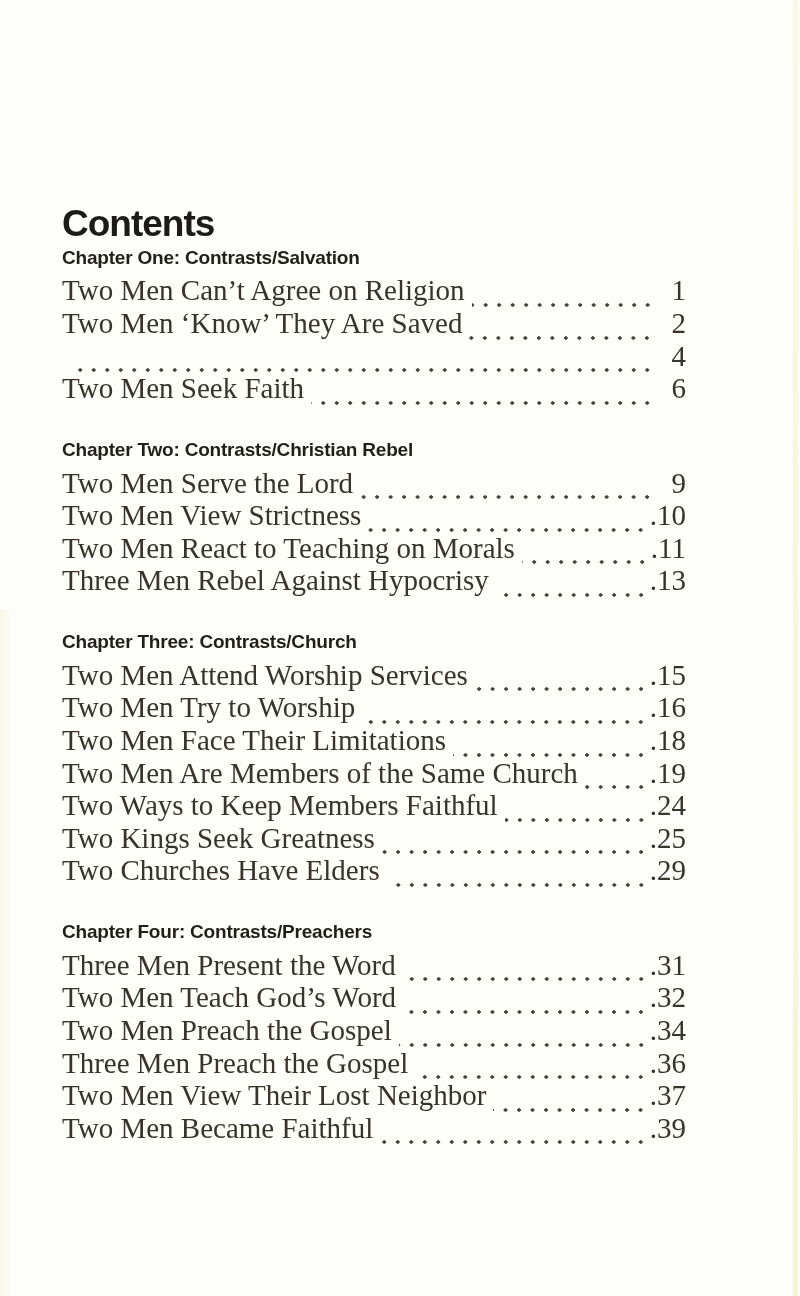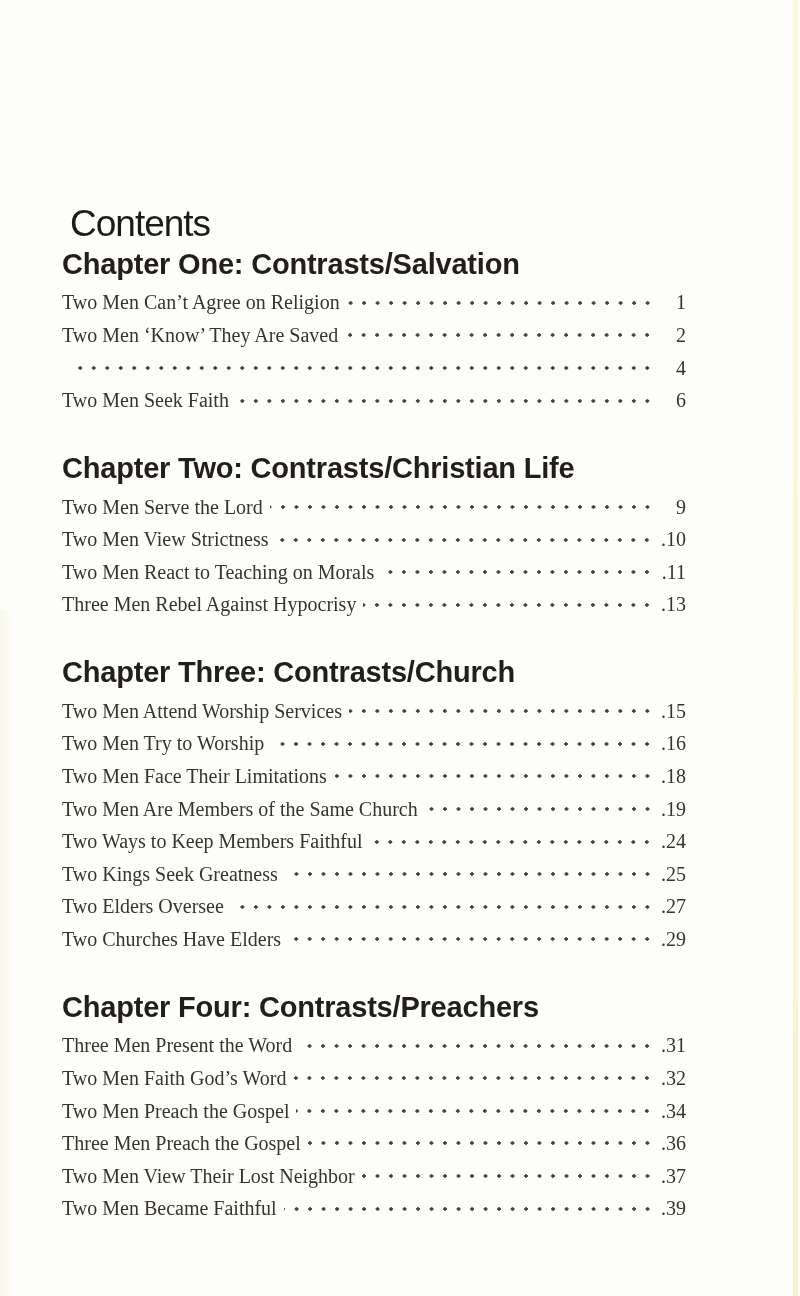--- a/index.html
+++ b/index.html
@@ -19,43 +19,43 @@
   .scan-edge-left {
     position:absolute; top:610px; left:0; width:12px; height:686px;
     background:linear-gradient(to right, #f7f3da, rgba(247,243,218,0));
     opacity:.55;
   }
   .toc {
     position:absolute; left:62px; top:204px; width:624px;
   }
   .toc-title {
     font-family:"Liberation Sans", sans-serif;
-    font-weight:normal;
+    font-weight:bold;
     font-size:37px;
     letter-spacing:-1px;
     line-height:1.1;
     color:#1d1b18;
-    margin:0 0 2px 8px;
+    margin:0 0 2px 0;
   }
   .chapter-heading {
     font-family:"Liberation Sans", sans-serif;
     font-weight:bold;
-    font-size:29px;
+    font-size:19px;
     letter-spacing:-0.2px;
     line-height:1.2;
     color:#221f1b;
     margin:0 0 5px 0;
   }
   .section + .section { padding-top:34px; }
   .toc-row {
     display:flex;
-    align-items:center;
+    align-items:flex-end;
     height:32.6px;
     line-height:32.6px;
-    font-size:20px;
+    font-size:29px;
     color:#38342d;
   }
   .toc-entry-label { white-space:nowrap; }
   .toc-leader {
     flex:1;
     height:4px;
     margin:0 2px 0 7px;
     background-image:radial-gradient(circle, #45413a 1.5px, rgba(0,0,0,0) 1.9px);
     background-size:13.5px 4px;
     background-repeat:repeat-x;
@@ -98,21 +98,21 @@
 
   <div class="toc-row">
     <span class="toc-entry-label">Two Men Seek Faith</span>
     <span class="toc-leader"></span>
     <span class="toc-entry-page">6</span>
   </div>
 </div>
   </section>
 
   <section class="section">
-    <h2 class="chapter-heading">Chapter Two: Contrasts/Christian Life</h2>
+    <h2 class="chapter-heading">Chapter Two: Contrasts/Christian Rebel</h2>
     <div>
   <div class="toc-row">
     <span class="toc-entry-label">Two Men Serve the Lord</span>
     <span class="toc-leader"></span>
     <span class="toc-entry-page">9</span>
   </div>
 
   <div class="toc-row">
     <span class="toc-entry-label">Two Men View Strictness</span>
     <span class="toc-leader"></span>
@@ -166,45 +166,40 @@
     <span class="toc-leader"></span>
     <span class="toc-entry-page">.24</span>
   </div>
 
   <div class="toc-row">
     <span class="toc-entry-label">Two Kings Seek Greatness</span>
     <span class="toc-leader"></span>
     <span class="toc-entry-page">.25</span>
   </div>
 
-  <div class="toc-row">
-    <span class="toc-entry-label">Two Elders Oversee</span>
-    <span class="toc-leader"></span>
-    <span class="toc-entry-page">.27</span>
-  </div>
 
   <div class="toc-row">
     <span class="toc-entry-label">Two Churches Have Elders</span>
     <span class="toc-leader"></span>
     <span class="toc-entry-page">.29</span>
   </div>
 </div>
   </section>
 
   <section class="section">
     <h2 class="chapter-heading">Chapter Four: Contrasts/Preachers</h2>
     <div>
   <div class="toc-row">
     <span class="toc-entry-label">Three Men Present the Word</span>
     <span class="toc-leader"></span>
     <span class="toc-entry-page">.31</span>
   </div>
 
   <div class="toc-row">
-    <span class="toc-entry-label">Two Men Faith God’s Word</span>
+    <span class="toc-entry-label">Two Men Teach God’s Word</span>
     <span class="toc-leader"></span>
     <span class="toc-entry-page">.32</span>
   </div>
 
   <div class="toc-row">
     <span class="toc-entry-label">Two Men Preach the Gospel</span>
     <span class="toc-leader"></span>
     <span class="toc-entry-page">.34</span>
   </div>
 

